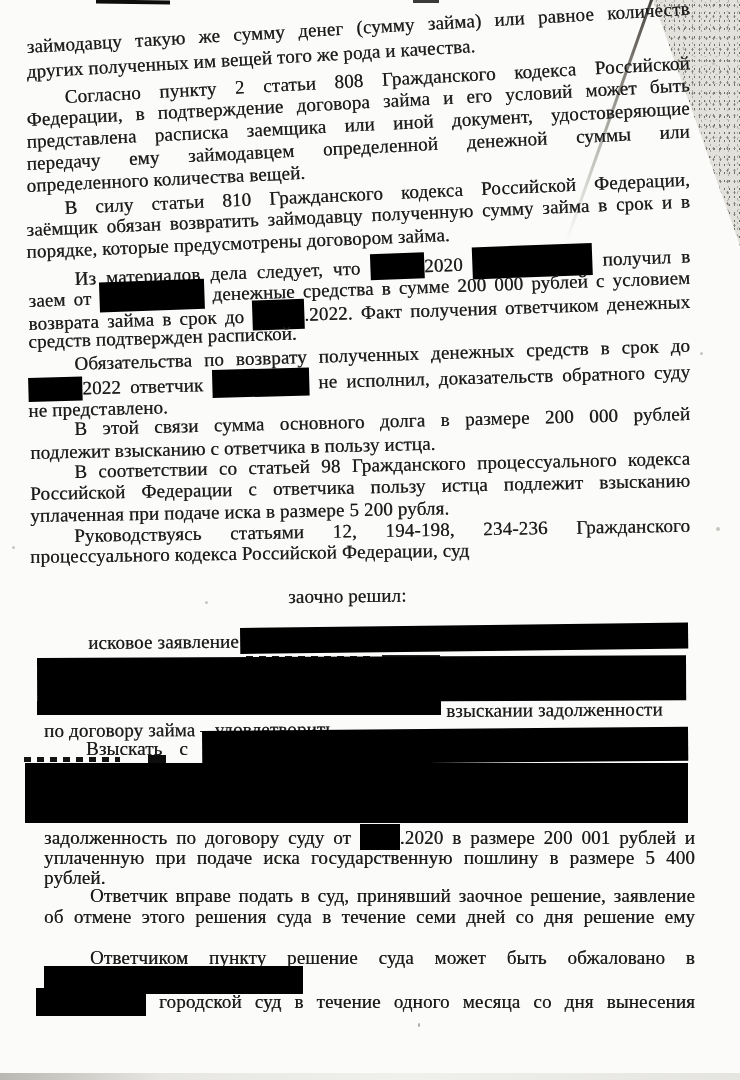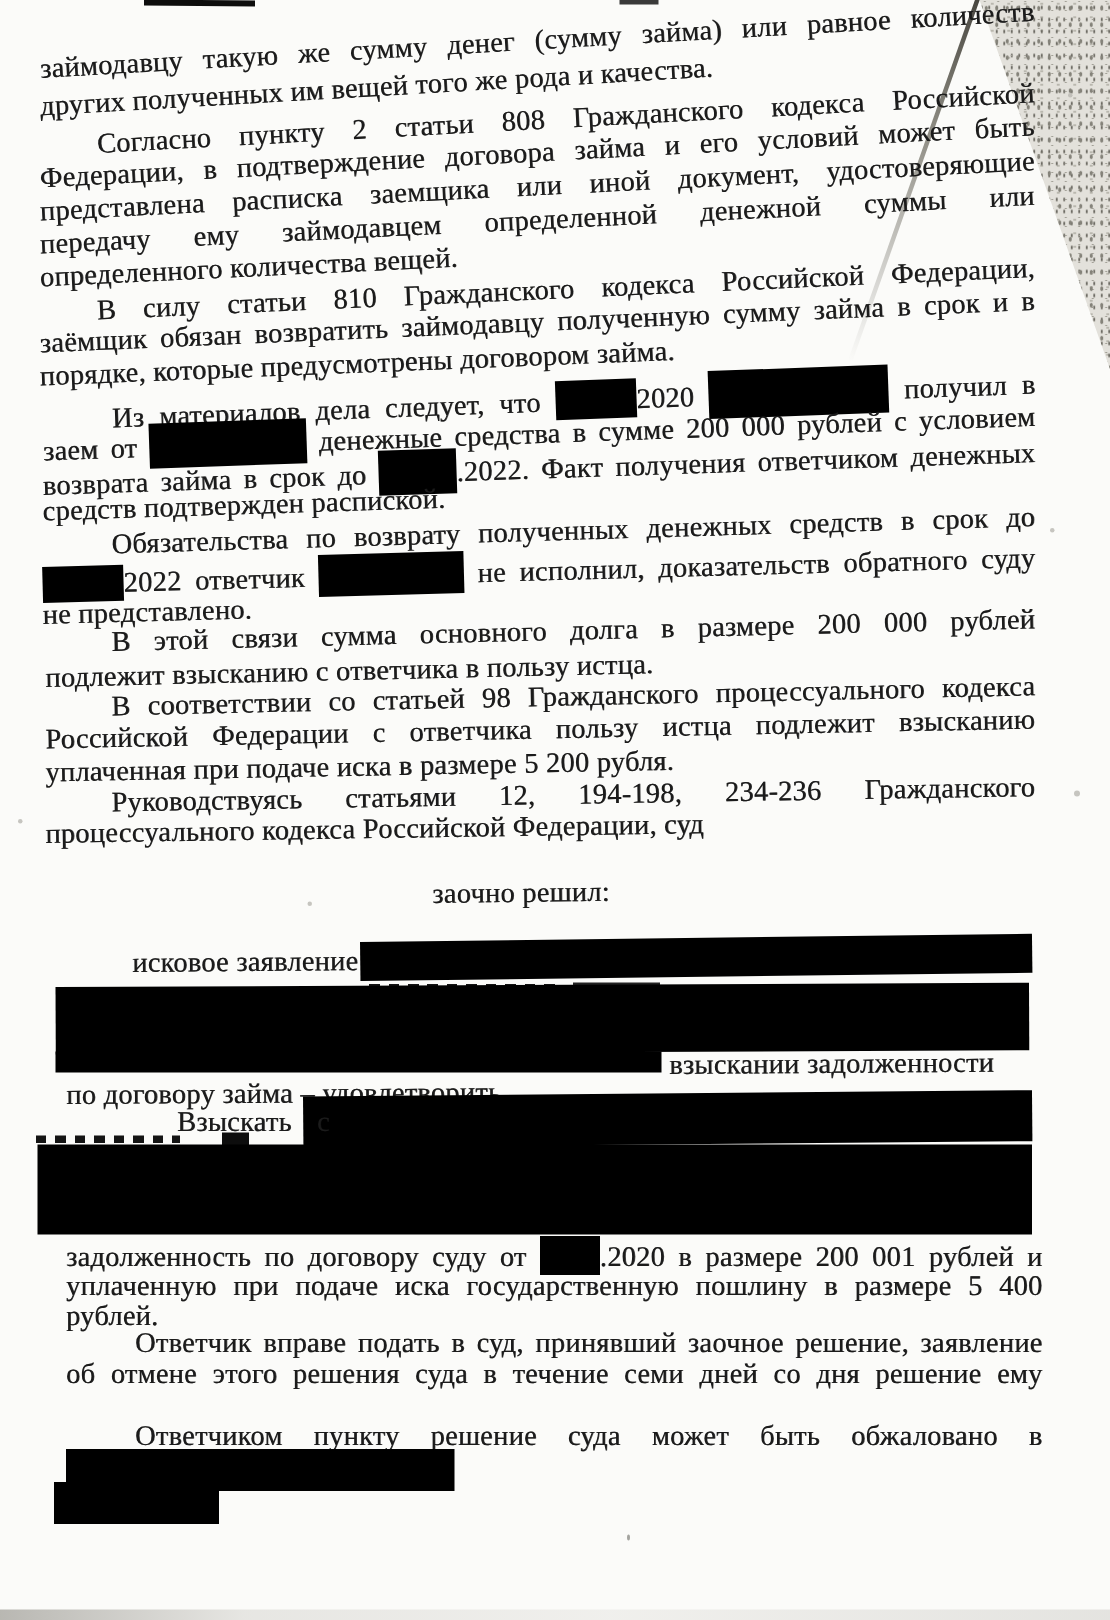--- a/index.html
+++ b/index.html
@@ -7,21 +7,21 @@
     --fold_base:#e3e1db; --edge:#47453f;
   }
   html,body{margin:0;padding:0;}
   body{width:740px;height:1080px;position:relative;overflow:hidden;
        background:var(--paper);
        font-family:"Liberation Serif","DejaVu Serif",serif;}
   .ln{position:absolute;font-size:19px;line-height:23px;color:var(--ink);
       white-space:nowrap;transform-origin:0 0;transform:rotate(var(--r,0deg));
       letter-spacing:.15px;text-shadow:.35px 0 0 rgba(20,20,20,.75);}
   .j{text-align:justify;text-align-last:justify;}
-  .ws{word-spacing:12px;margin-left:32px;}
+  .ws{word-spacing:12px;}
   .rd{display:inline-block;background:var(--redaction);vertical-align:-6px;}
   .blk{position:absolute;background:var(--redaction);transform-origin:0 0;}
   .corner{position:absolute;left:640px;top:0;width:100px;height:246px;
       clip-path:polygon(13% 0,100% 0,100% 100%);
       background-color:var(--fold_base);
       background-image:
         radial-gradient(#85837a .9px,transparent 1.1px),
         radial-gradient(#a3a198 .7px,transparent 1px),
         radial-gradient(#6e6c64 .6px,transparent .9px),
         radial-gradient(#b9b7ae .8px,transparent 1.1px);
@@ -114,13 +114,13 @@
 <div class="ln" style="left:44px;top:866px"><span>рублей.</span></div>
 <div class="ln j" style="left:90px;top:884px;width:605px"><span>Ответчик вправе подать в суд, принявший заочное решение, заявление</span></div>
 <div class="ln j" style="left:44px;top:905px;width:651px"><span>об отмене этого решения суда в течение семи дней со дня решение ему</span></div>
 <div class="ln" style="left:44px;top:969px"><span>копии этого решения.</span></div>
 <div class="ln j" style="left:90px;top:946px;width:605px"><span>Ответчиком пункту решение суда может быть обжаловано в</span></div>
 
 <div class="ln" style="left:44px;top:966px">
 <span class="rd" style="width:259px;height:28px;vertical-align:-9px"></span></div>
 
 <div class="ln j" style="left:36px;top:988px;width:659px"><span class="rd" style="width:110px;height:28px;vertical-align:-8px"></span>
-</div>
+<span>городской суд в течение одного месяца со дня вынесения</span></div>
 
 </body></html>

